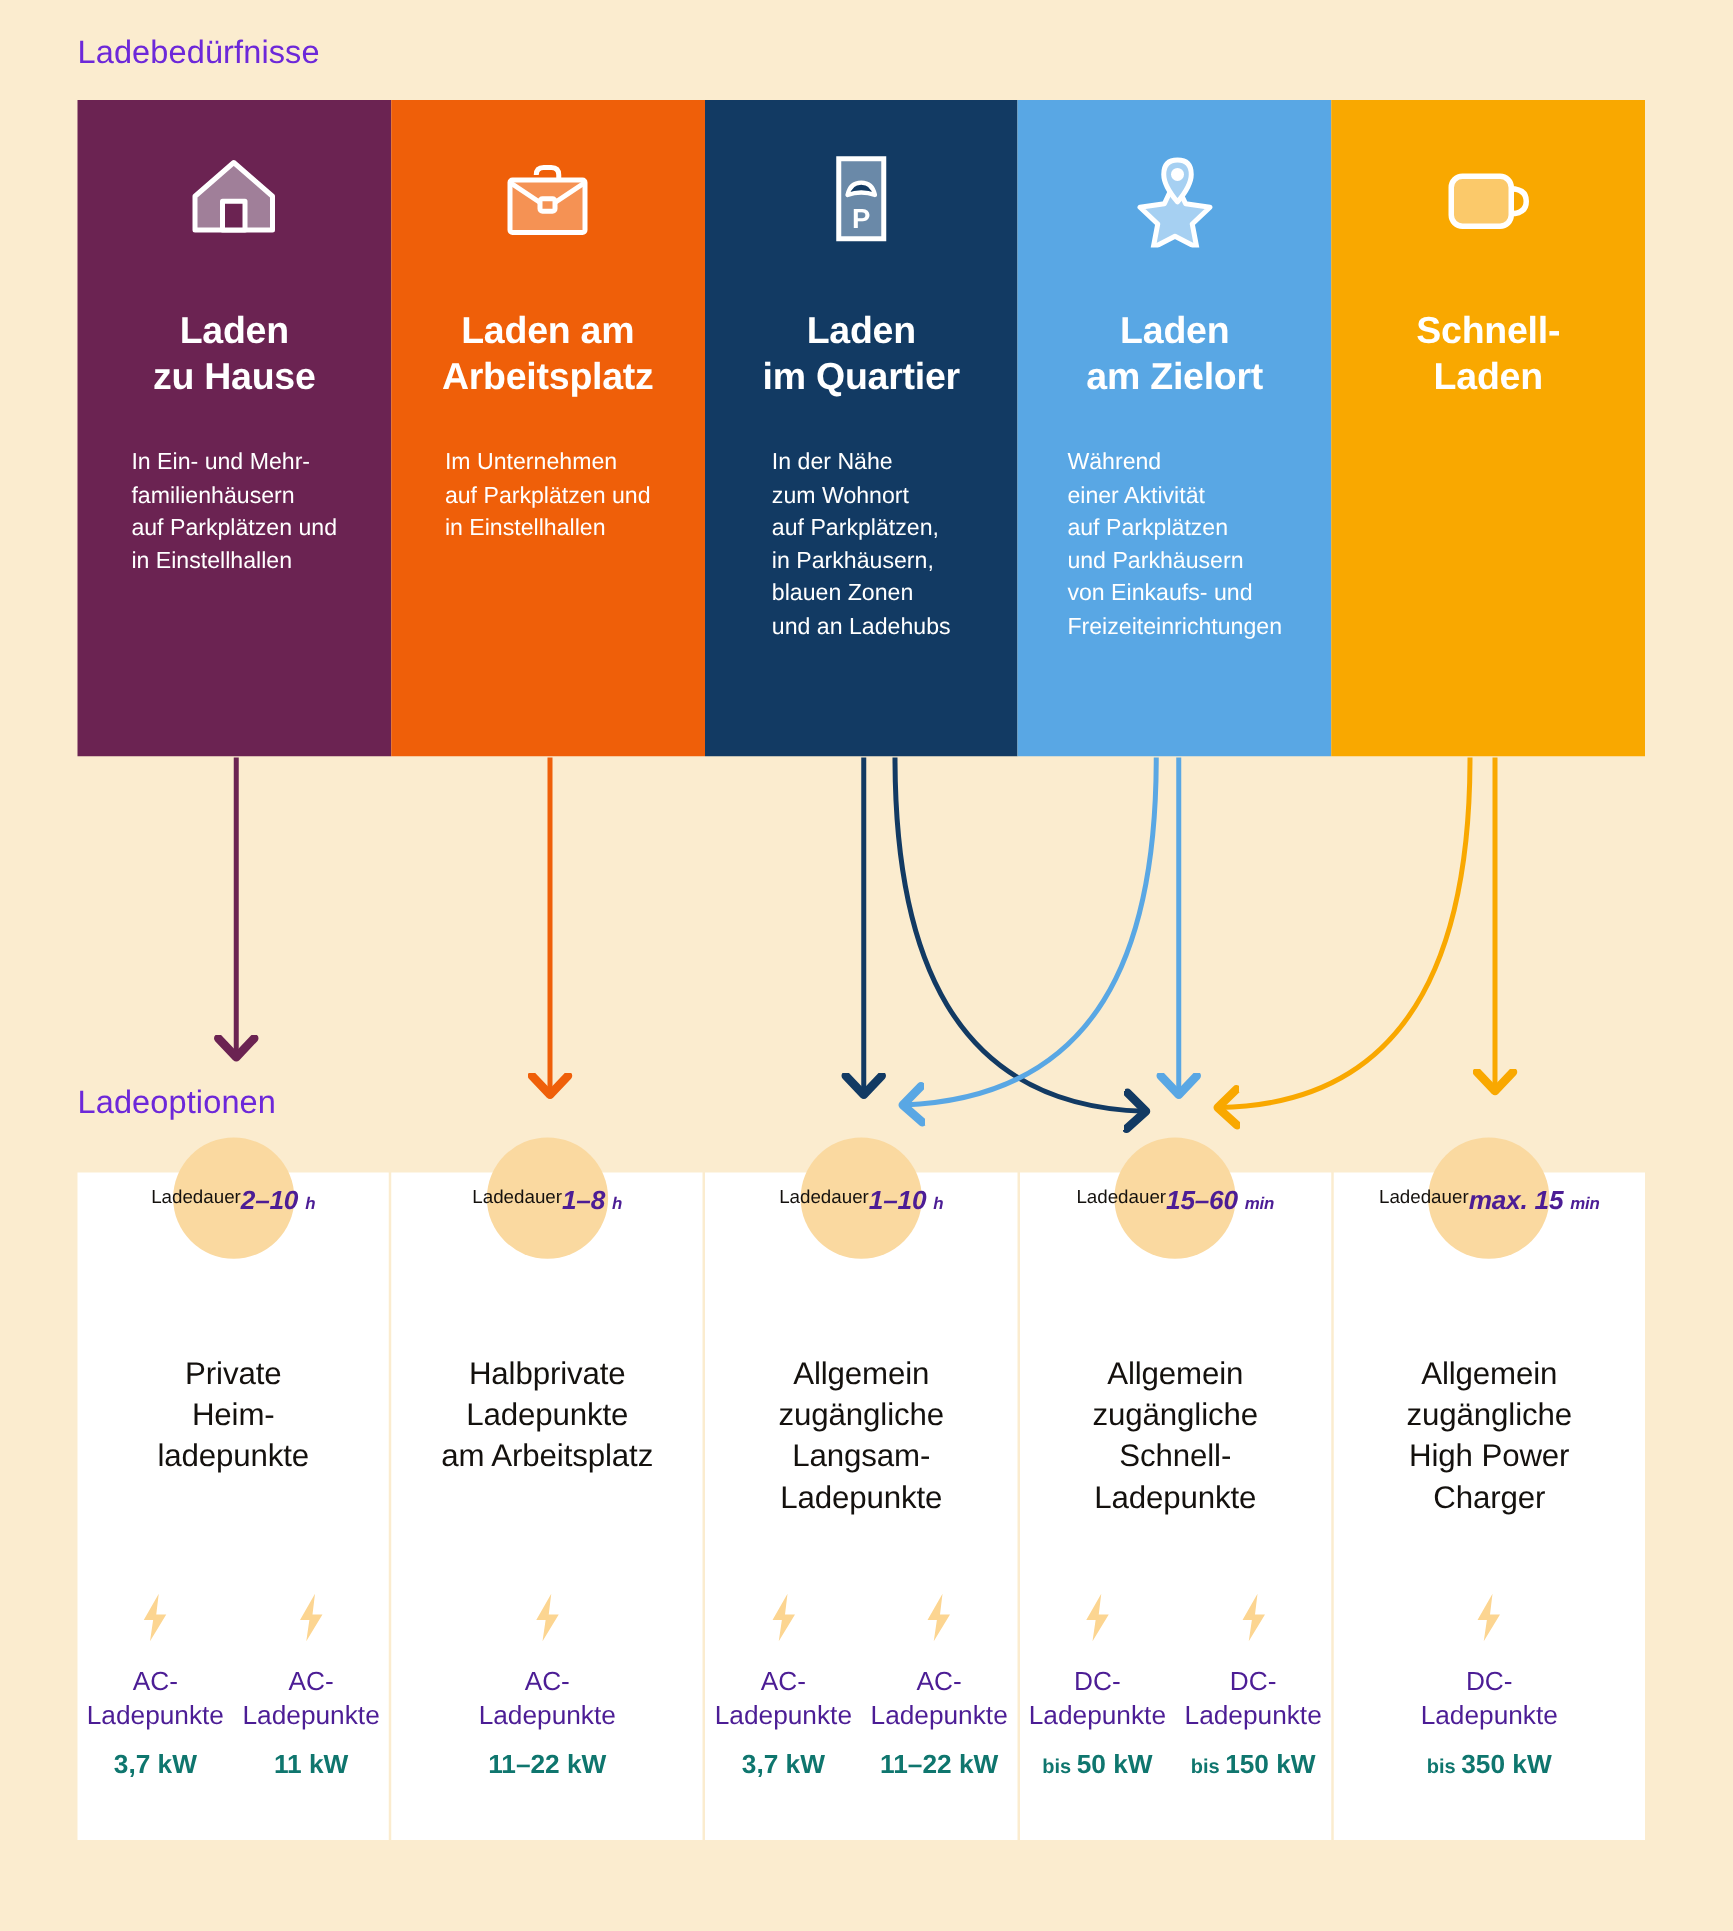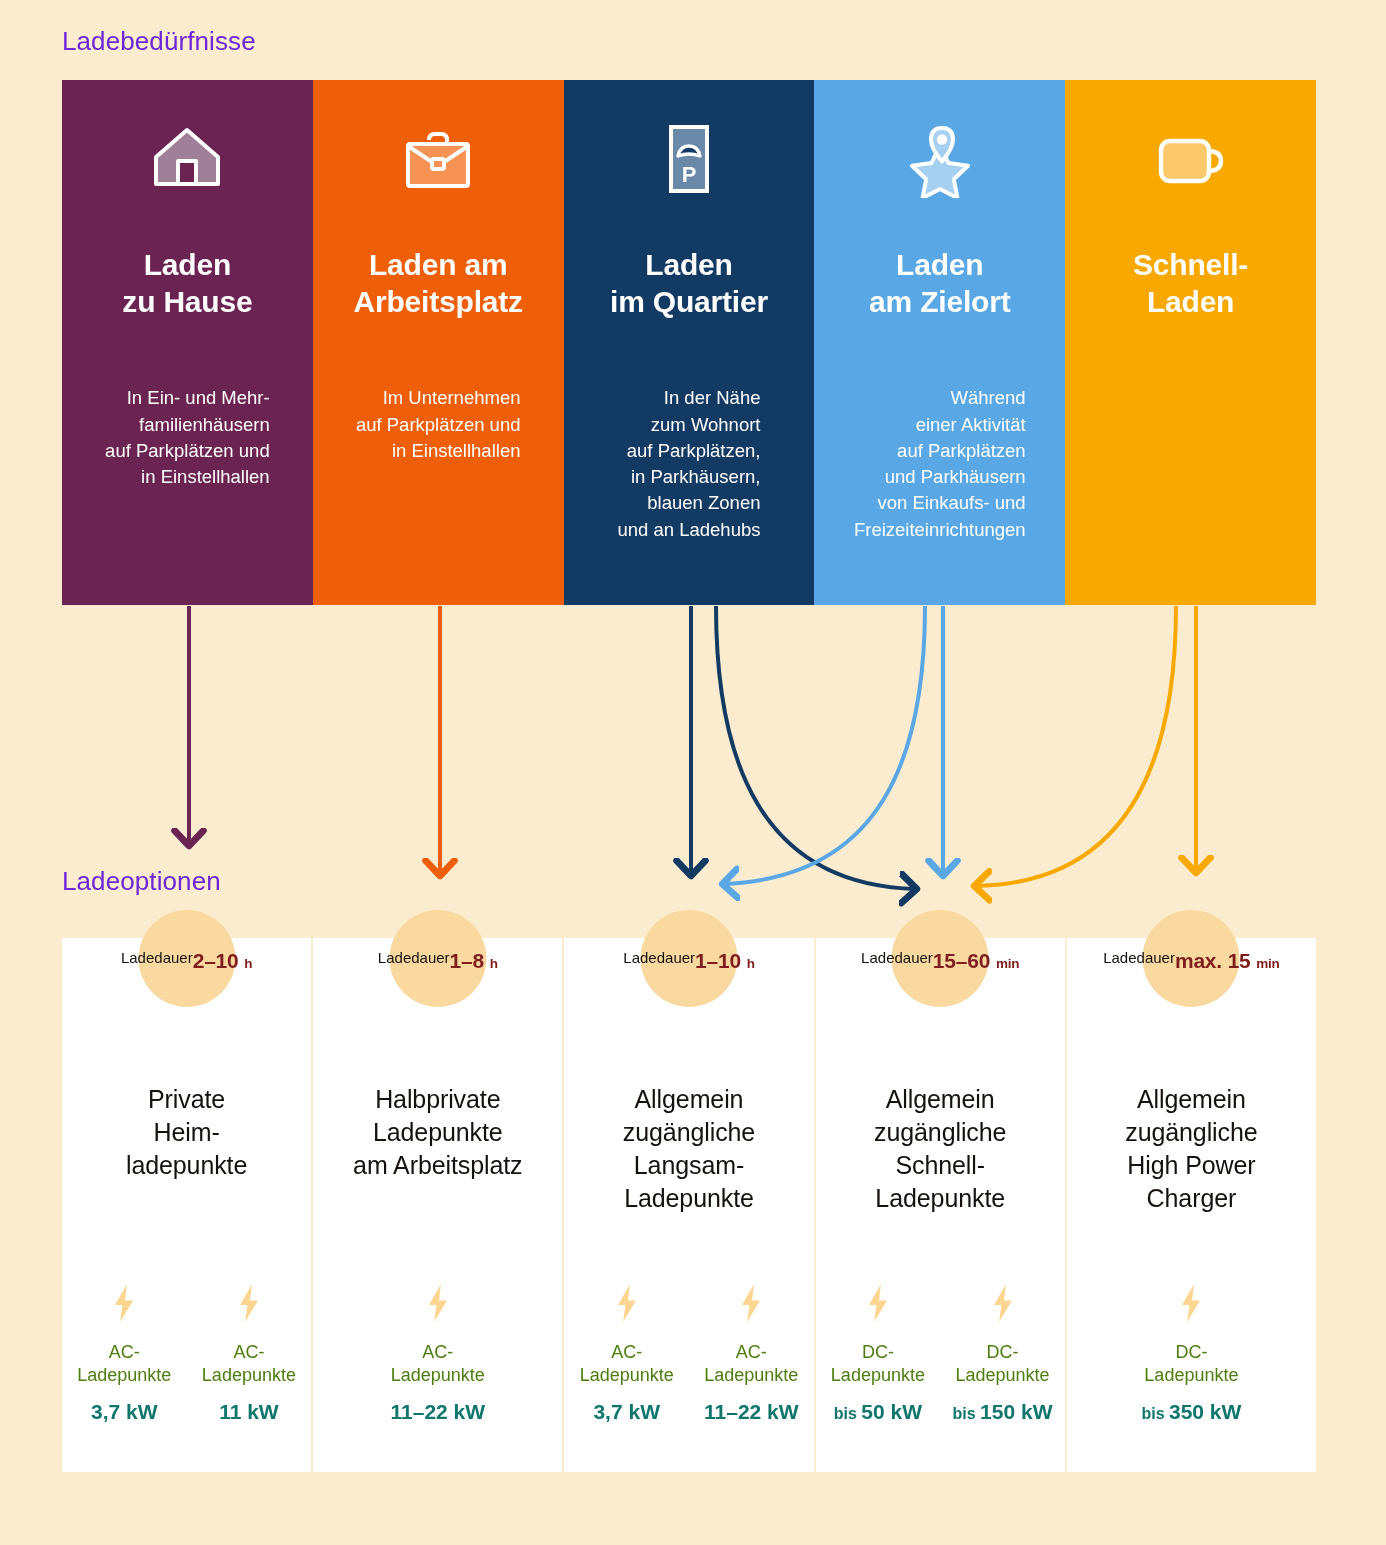--- a/index.html
+++ b/index.html
@@ -61,24 +61,24 @@
   .need-title {
     margin-top: 48px;
     font-size: 30px;
     font-weight: bold;
     line-height: 1.24;
     text-align: center;
     white-space: pre-line;
     letter-spacing: -0.2px;
   }
   .need-desc {
-    margin-top: 65px;
+    margin-top: 36px;
     font-size: 18.5px;
     line-height: 1.42;
-    text-align: right;
+    text-align: left;
     white-space: pre-line;
     padding: 0 8px;
   }
 
   
   #arrows {
     position: absolute;
     left: 0; top: 0;
     width: 1386px;
     height: 1545px;
@@ -123,23 +123,23 @@
   }
   .spec {
     flex: 1 1 0;
     display: flex;
     flex-direction: column;
     align-items: center;
   }
   .opt-specs.single .spec { flex: 0 0 100%; }
   .bolt { margin-bottom: 14px; }
   .spec-kind {
-    font-size: 18px;
+    font-size: 21px;
     line-height: 1.28;
-    color: #4d7c0f;
+    color: #4c1d95;
     text-align: center;
     white-space: pre-line;
   }
   .spec-power {
     margin-top: 13px;
     font-size: 21px;
     font-weight: bold;
     color: #0f766e;
     text-align: right;
     white-space: nowrap;
@@ -164,23 +164,24 @@
   }
   .badge-label {
     font-size: 15px;
     color: #14110e;
     line-height: 1.1;
   }
   .badge-value {
     margin-top: 5px;
     font-size: 21px;
     font-weight: bold;
-    color: #7f1d1d;
+    color: #4c1d95;
     white-space: nowrap;
     letter-spacing: -.2px;
+    font-style: italic;
   }
   .badge-value .unit { font-size: 13.5px; font-weight: bold; }
   .badge-value .pre { font-size: 21px; font-weight: bold; }
 </style>
 </head>
 <body>
 
 <div class="stage">
 
   <div class="caption" id="caption-needs">Ladebedürfnisse</div>

